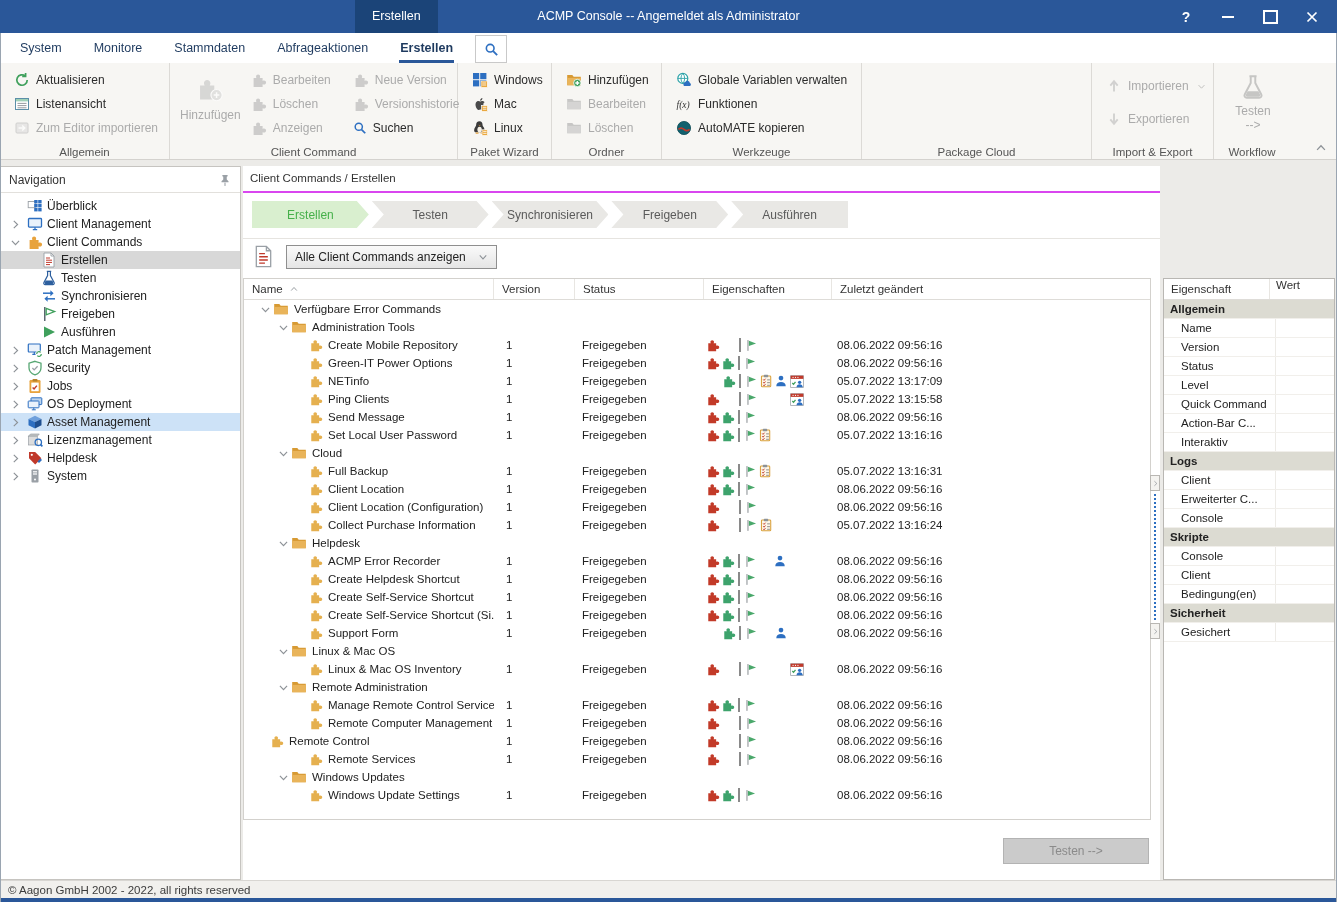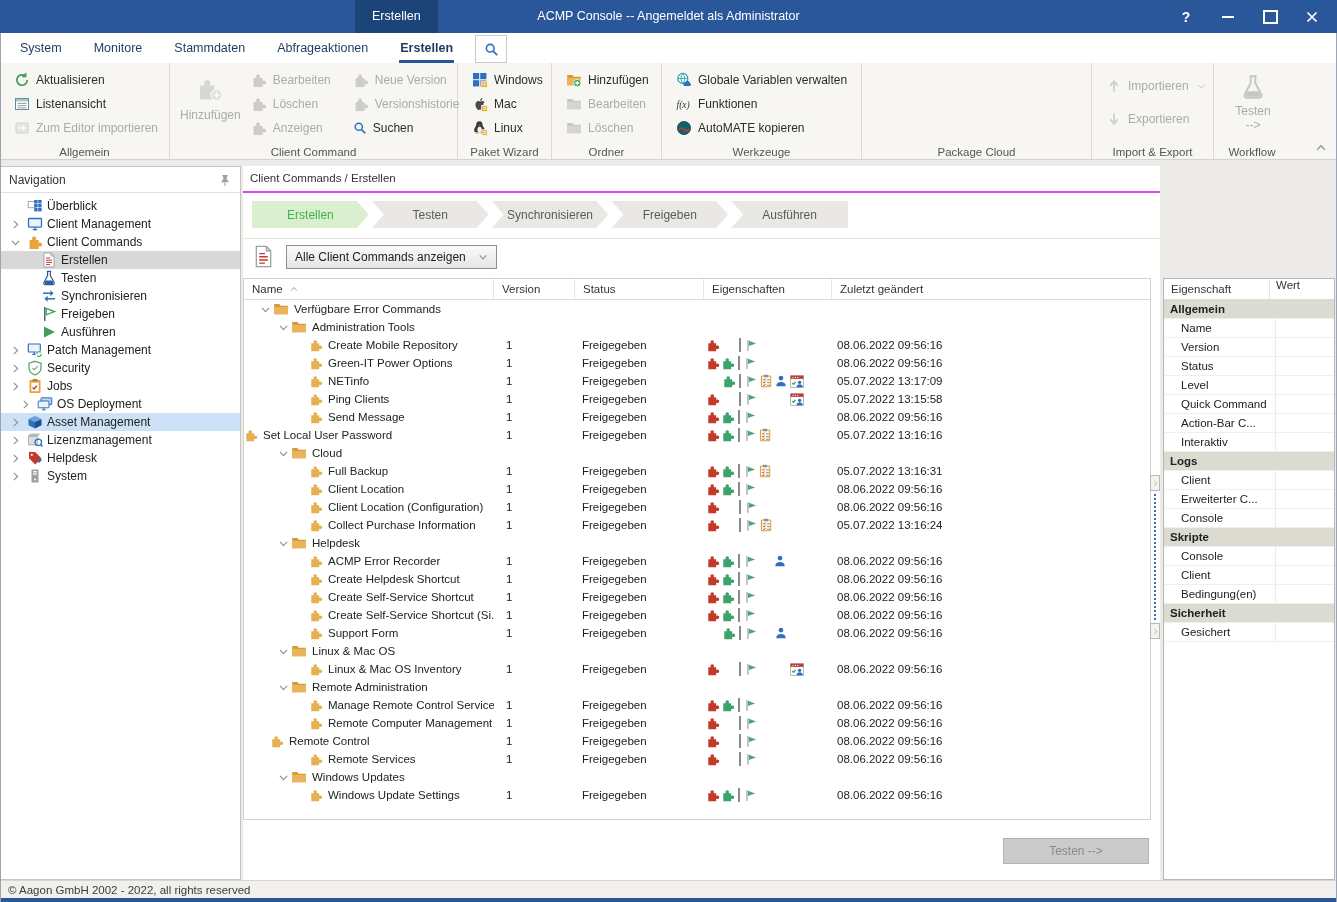--- a/index.html
+++ b/index.html
@@ -682,21 +682,21 @@
         <span class="chev">
           <svg class="ic ">
             <use href="#s-chev-r"></use>
           </svg>
         </span>
         <svg class="ic ">
           <use href="#s-jobs"></use>
         </svg>
         <span>Jobs</span>
       </div>
-      <div class="nav-row" style="padding-left:16px">
+      <div class="nav-row" style="padding-left:6px">
         <span class="chev">
           <svg class="ic ">
             <use href="#s-chev-r"></use>
           </svg>
         </span>
         <svg class="ic ">
           <use href="#s-osd"></use>
         </svg>
         <span>OS Deployment</span>
       </div>
@@ -961,21 +961,21 @@
             <span class="psep"></span>
             <svg class="ic p13" style="color:#4aa86b">
               <use href="#s-flag"></use>
             </svg>
             <span class="sp" style="width:14px"></span>
             <span class="sp" style="width:14px"></span>
           </div>
           <div class="td w4">08.06.2022 09:56:16</div>
         </div>
         <div class="t-row">
-          <div class="td w0" style="">
+          <div class="td w0" style="padding-left:65px">
             <svg class="ic n14" style="color:#e5b04f">
               <use href="#s-puzzle"></use>
             </svg>
             <span class="tl">Set Local User Password</span>
           </div>
           <div class="td w1">1</div>
           <div class="td w2">Freigegeben</div>
           <div class="td w3 c-props">
             <svg class="ic p14" style="color:#c23a28">
               <use href="#s-puzzle"></use>

